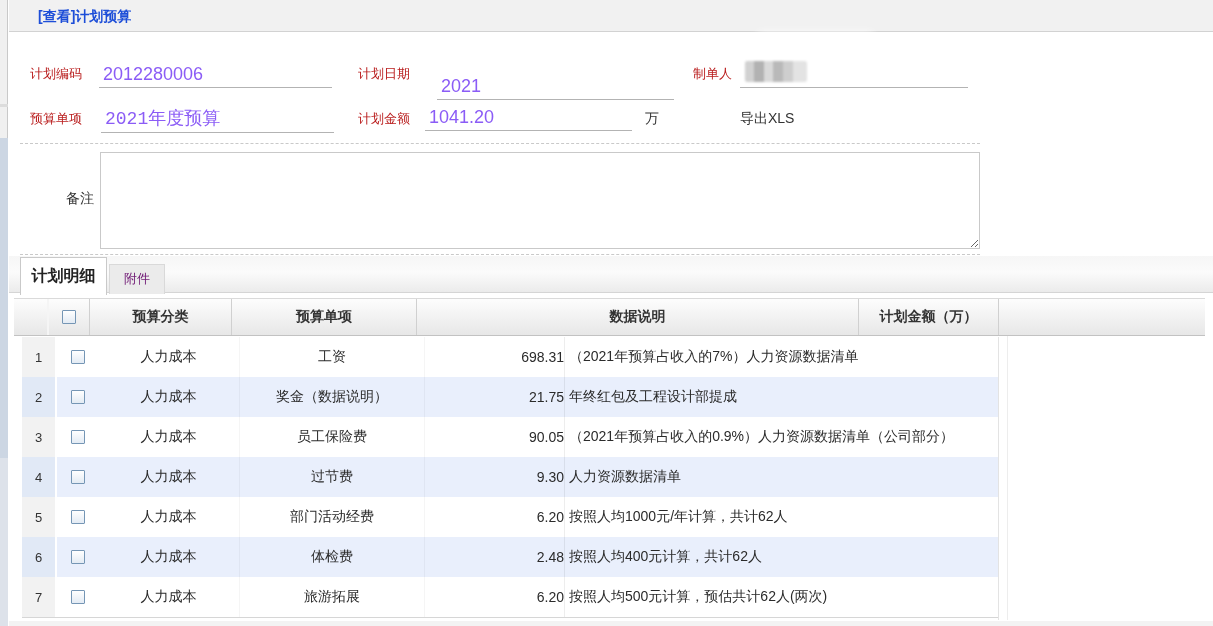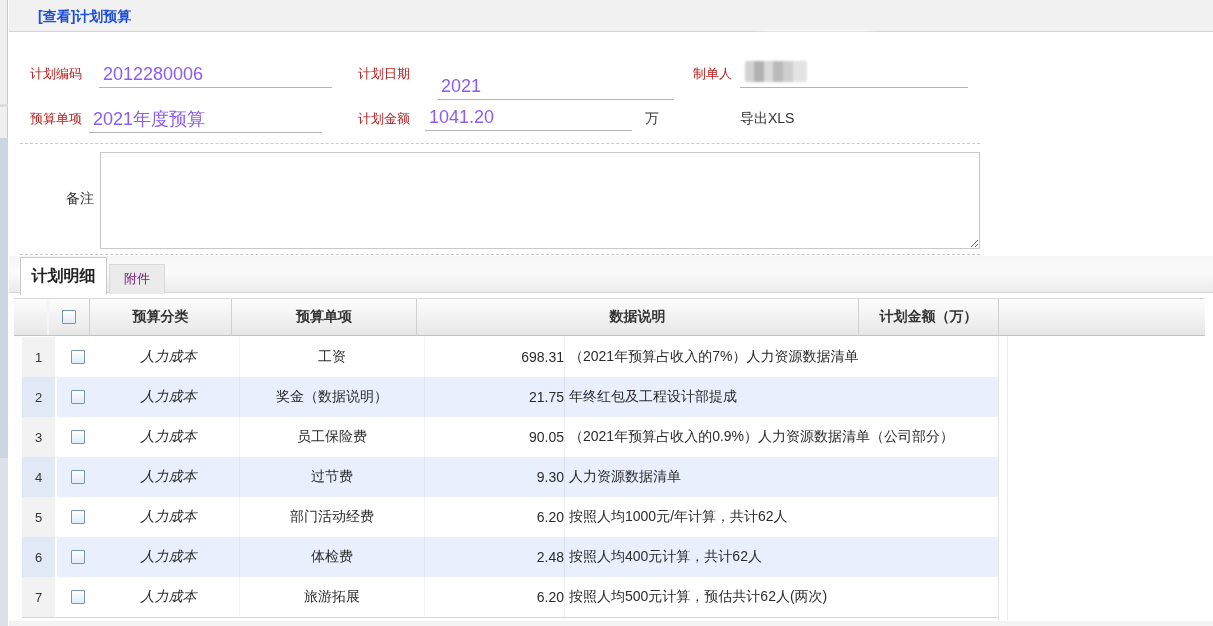--- a/index.html
+++ b/index.html
@@ -74,21 +74,21 @@
 
   .grid-body { position:absolute; left:22px; top:337px; width:976px; z-index:1;
                border-bottom:1px solid #d6d6d6; }
   .grid-row { display:flex; height:40px; background:#fff; }
   .grid-row.stripe { background:#e9effc; }
   .gb-cell { display:flex; align-items:center; font-size:14px; color:#2b2b2b; }
   .gb-no   { width:35px; justify-content:center; background:#f2f2f2; color:#333;
              border-right:2px solid #ffffff; font-size:13px; }
   .grid-row.stripe .gb-no { background:#e1e9f6; }
   .gb-check{ width:41px; justify-content:center; }
-  .gb-cat  { width:142px; justify-content:center; border-right:1px solid rgba(0,0,0,0.04);font-style:italic; }
+  .gb-cat  { width:142px; justify-content:center; border-right:1px solid rgba(0,0,0,0.04); }
   .gb-item { width:185px; justify-content:center; border-right:1px solid rgba(0,0,0,0.04); }
   .gb-amt  { width:140px; justify-content:flex-end; 
              border-right:1px solid rgba(0,0,0,0.07); }
   .gb-note { flex:1; justify-content:flex-start; padding-left:4px; overflow:hidden; white-space:nowrap; }
 
   .cbx { width:14px; height:14px; border:1px solid #7596b5; border-radius:1px;
          background:linear-gradient(180deg,#ffffff,#e3ebf4); cursor:pointer; }
 
   
   .v-divider { position:absolute; left:1007px; top:336px; width:1px; height:284px; background:#ededed; }
@@ -115,21 +115,21 @@
 
   <span class="field-label" style="left:358px;top:64px;">计划日期</span>
   <div class="field-input" style="left:425px;top:73px;width:237px;margin-left:12px;">2021</div>
 
   <span class="field-label" style="left:693px;top:64px;">制单人</span>
   <div class="field-input" style="left:740px;top:61px;width:228px;"></div>
   <div class="redact-halo"></div>
   <div class="redact-pixels"></div>
 
   <span class="field-label" style="left:30px;top:109px;">预算单项</span>
-  <div class="field-input" style="left:89px;top:106px;width:233px;">2021年度预算</div>
+  <div class="field-input" style="left:101px;top:106px;width:233px;font-family:Liberation Mono, monospace;">2021年度预算</div>
 
   <span class="field-label" style="left:358px;top:109px;">计划金额</span>
   <div class="field-input" style="left:425px;top:104px;width:207px;">1041.20</div>
   <span class="unit" style="left:645px;top:110px;">万</span>
 
   <span class="export-link" style="left:740px;top:110px;">导出XLS</span>
 
   <div class="dashed-sep" style="top:143px;"></div>
 
   <span class="remarks-label">备注</span>

